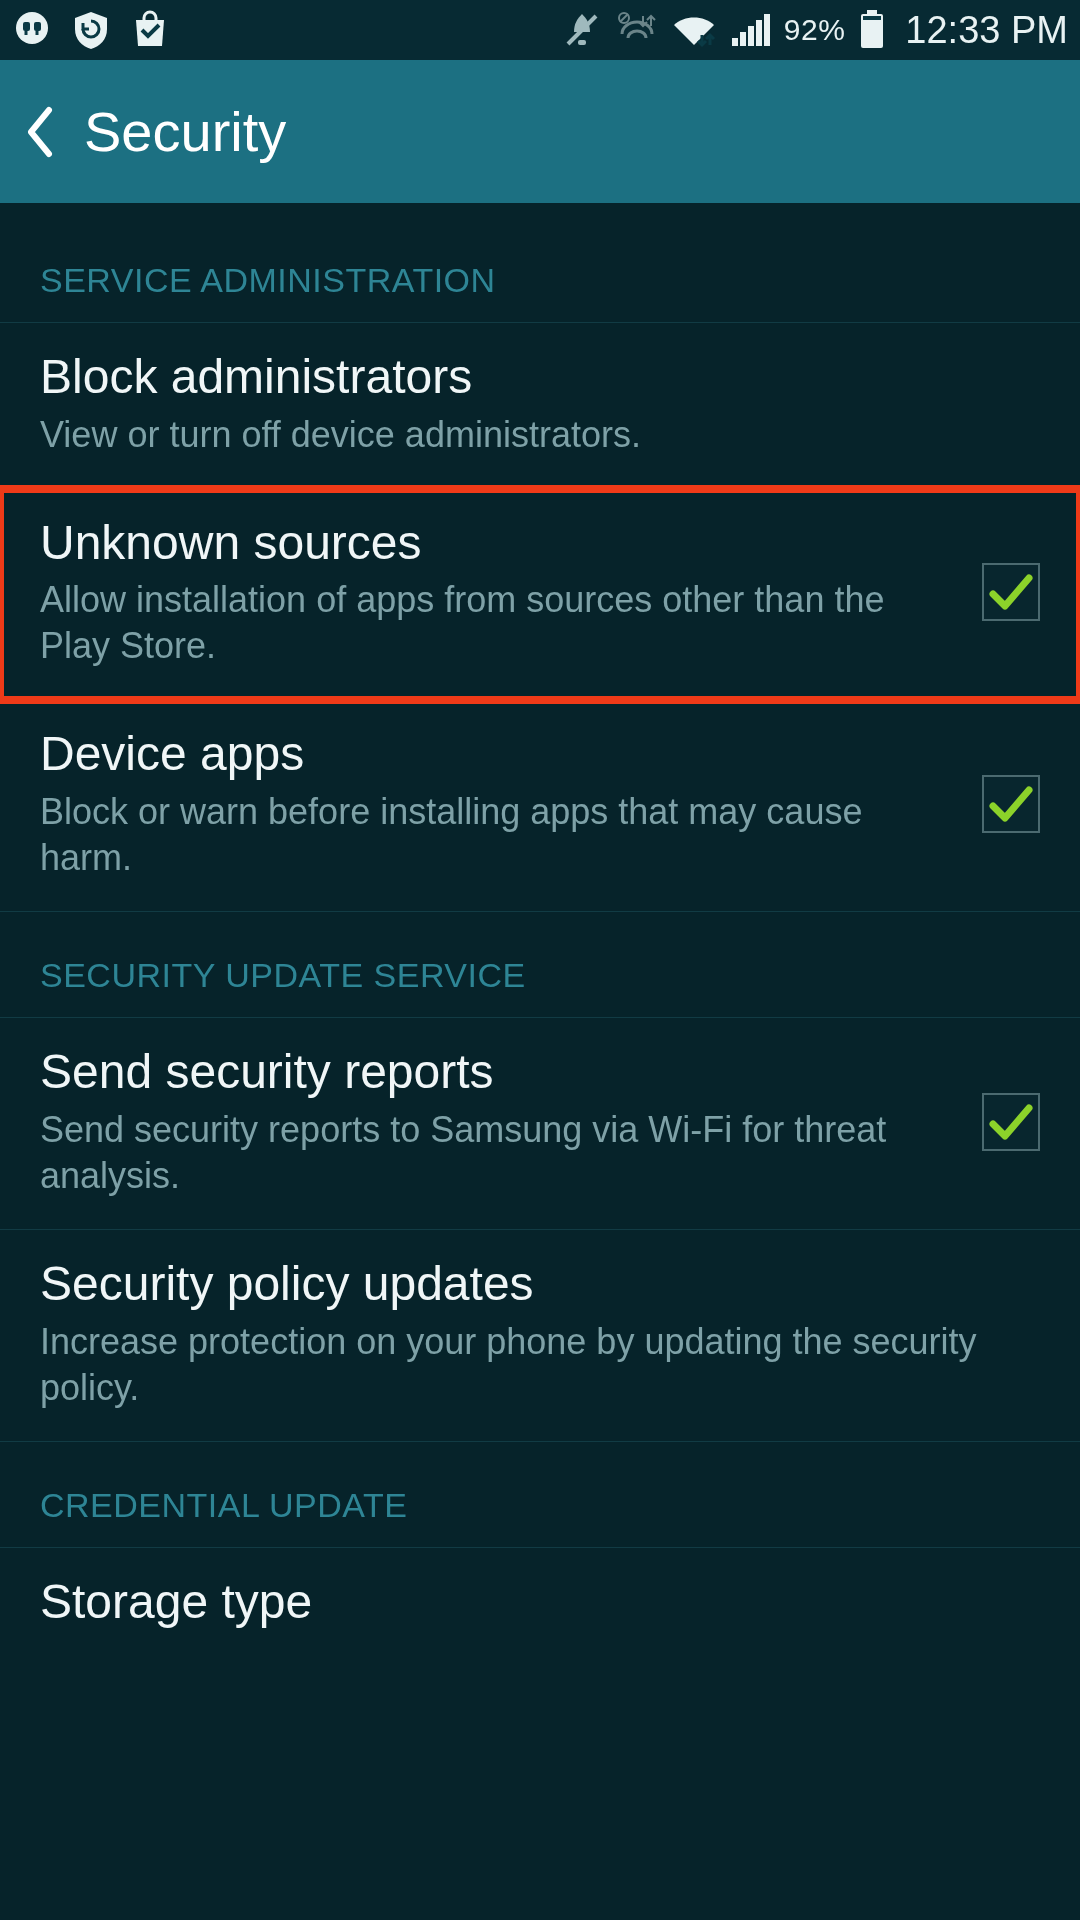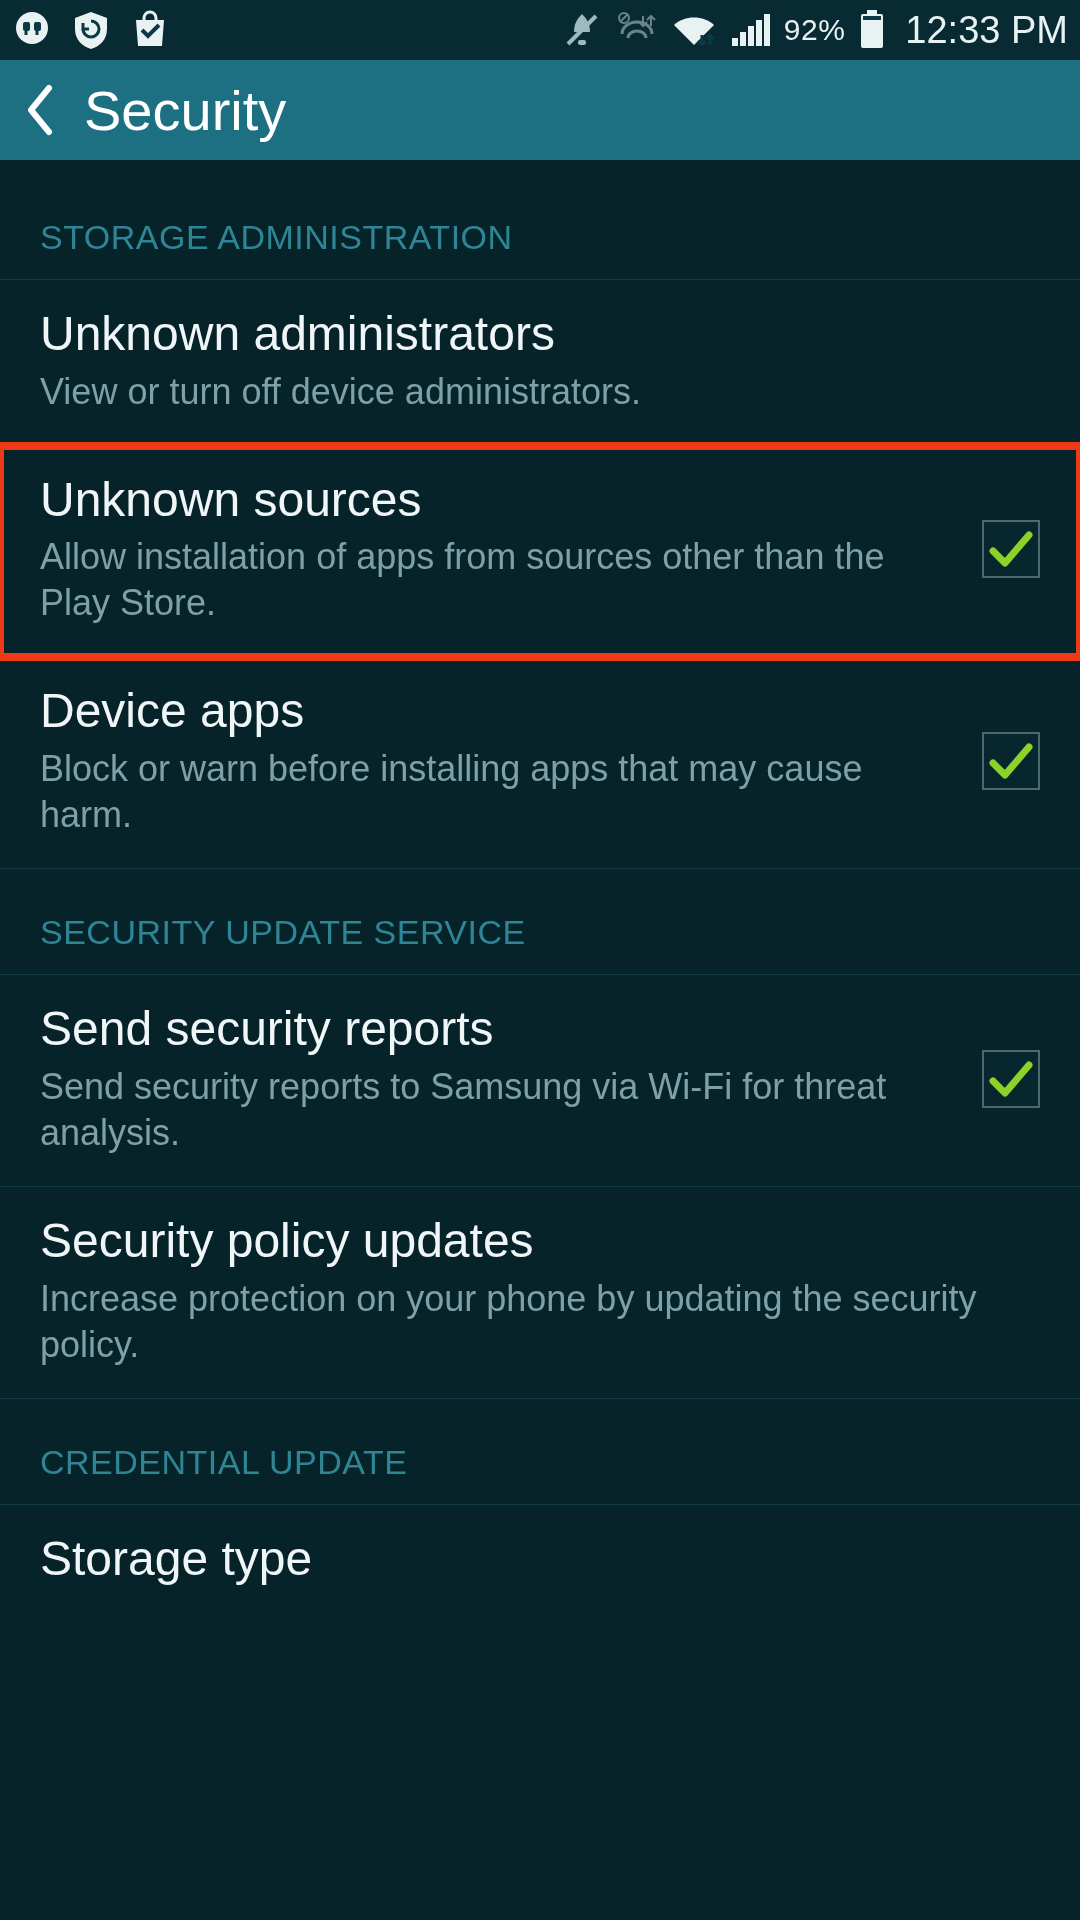--- a/index.html
+++ b/index.html
@@ -22,21 +22,21 @@
     justify-content: flex-end;
   }
   .status-left { display: flex; align-items: center; gap: 18px; }
   .status-right { margin-left: auto; display: flex; align-items: center; gap: 14px; }
   .status-right .pct { font-size: 30px; letter-spacing: 0.5px; }
   .status-right .clock { font-size: 38px; margin-left: 6px; }
   .ico { display: inline-flex; align-items: center; justify-content: center; }
   .ico svg { display: block; }
   
   .app-bar {
-    height: 100px;
+    height: 143px;
     background: #1c7082;
     display: flex;
     align-items: center;
     padding: 0 18px;
     gap: 22px;
   }
   .app-bar .title {
     color: #ffffff;
     font-size: 56px;
     font-weight: 400;
@@ -168,25 +168,25 @@
       <svg width="30" height="52" viewBox="0 0 30 52">
           <path d="M24 4 L6 26 L24 48" fill="none" stroke="#ffffff" stroke-width="6" stroke-linecap="round" stroke-linejoin="round"></path>
         </svg>
     </span>
   </div>
   <div class="title">Security</div>
 </div>
 
 <div class="content">
 
-  <div class="section-header">STORAGE ADMINISTRATION</div>
-
-  <div class="row">
-    <div class="txt">
-      <div class="title-line">Unknown administrators</div>
+  <div class="section-header">SERVICE ADMINISTRATION</div>
+
+  <div class="row">
+    <div class="txt">
+      <div class="title-line">Block administrators</div>
       <div class="sub-line">View or turn off device administrators.</div>
     </div>
   </div>
 
   <div class="row highlight">
     <div class="txt">
       <div class="title-line">Unknown sources</div>
       <div class="sub-line">Allow installation of apps from sources other than the Play Store.</div>
     </div>
     <div class="checkbox on">

